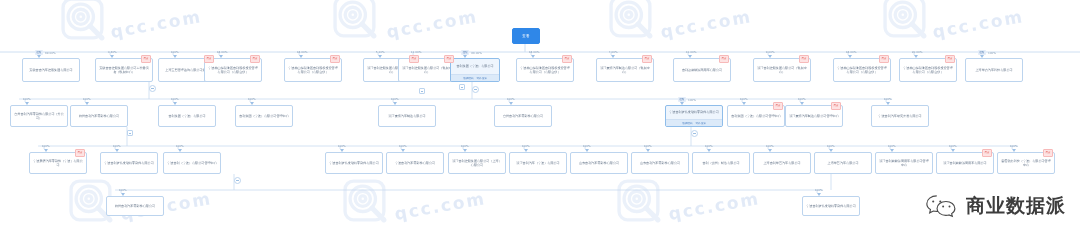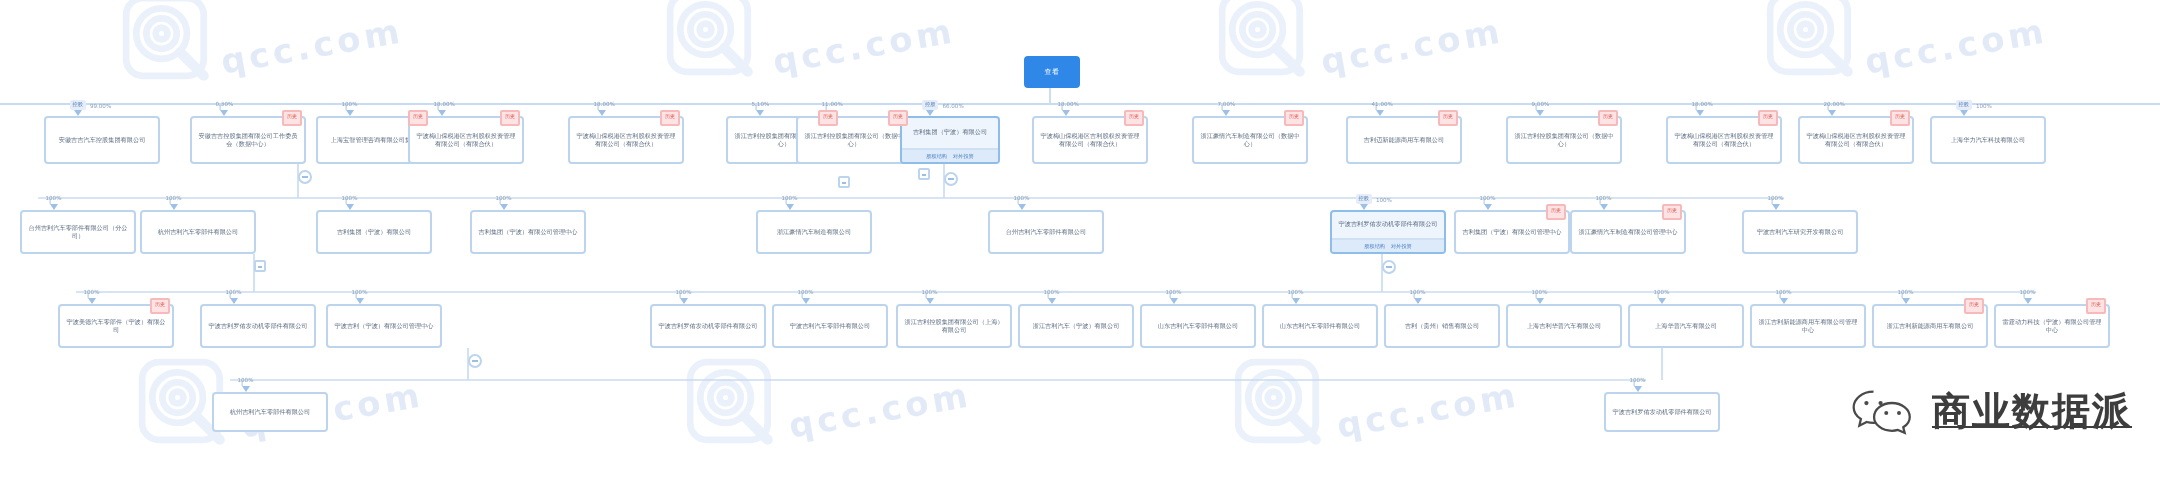--- a/index.html
+++ b/index.html
@@ -586,16 +586,16 @@
         <g fill="none" stroke="#4a4a4a" stroke-width="1.6">
           <path d="M18 4C10 4 4 9 4 15c0 3.4 2 6.4 5.1 8.3L8 28l5.2-2.6c1.5.4 3.1.6 4.8.6 .6 0 1.2 0 1.8-.1"></path>
           <path d="M31 12c-7 0-12.6 4.4-12.6 9.8S24 31.6 31 31.6c1.5 0 2.9-.2 4.2-.6L40 33l-1-3.9c2.7-1.7 4.6-4.3 4.6-7.3C43.6 16.4 38 12 31 12z"></path>
         </g>
         <circle cx="13" cy="12" r="1.5" fill="#4a4a4a"></circle>
         <circle cx="23" cy="12" r="1.5" fill="#4a4a4a"></circle>
         <circle cx="27" cy="19" r="1.4" fill="#4a4a4a"></circle>
         <circle cx="36" cy="19" r="1.4" fill="#4a4a4a"></circle>
       </svg>
     </span>
-    <span style="font-size:19px;font-weight:700;color:#3d3d3d;letter-spacing:1px;text-decoration:underline;">商业数据派</span>
+    <span style="font-size:19px;font-weight:700;color:#3d3d3d;letter-spacing:1px;">商业数据派</span>
   </div>
 
 </div>
 
 </body></html>

